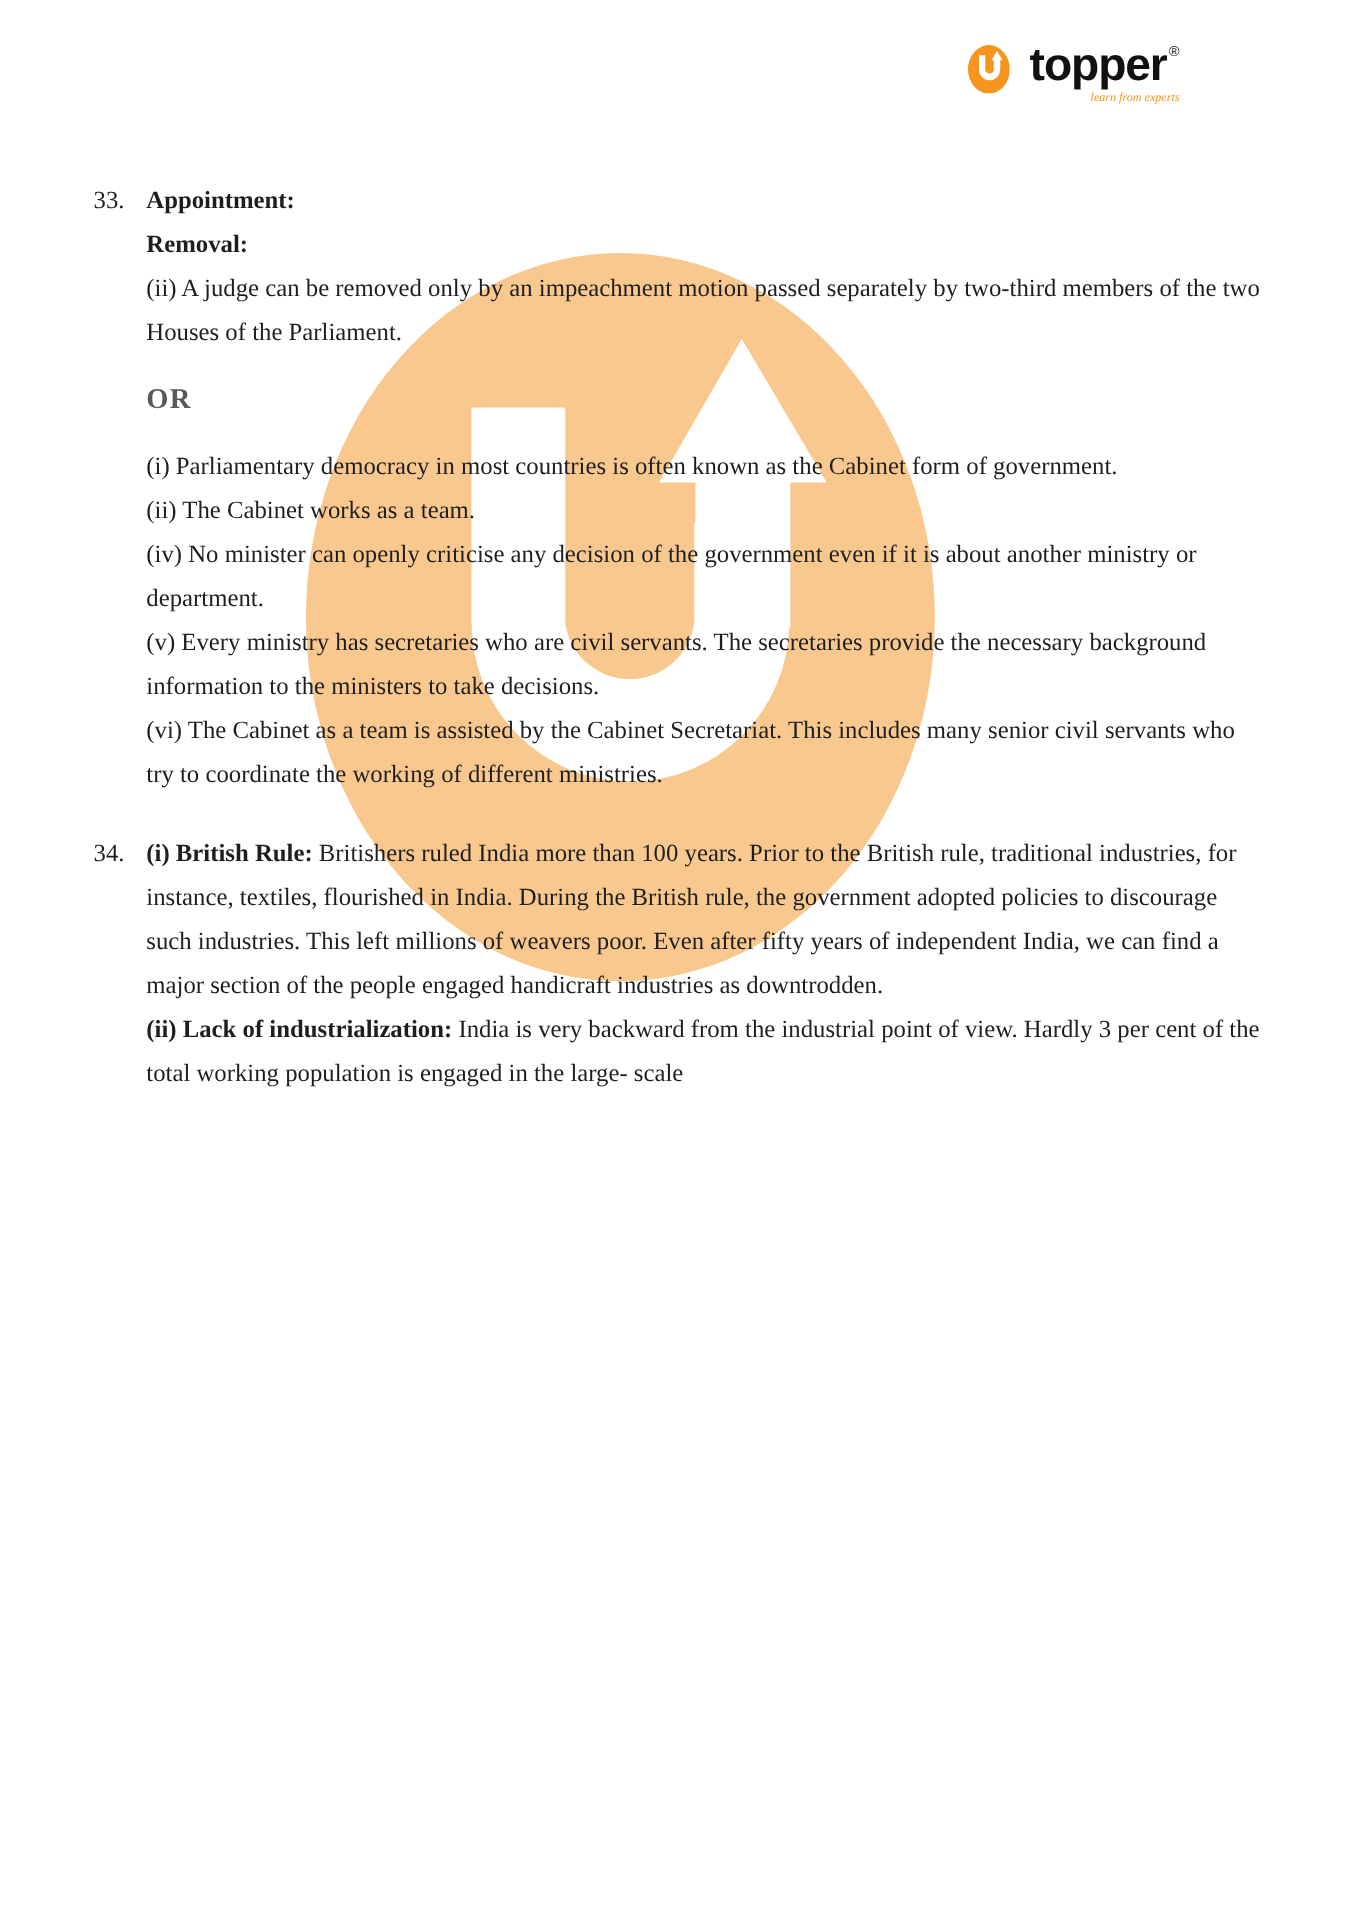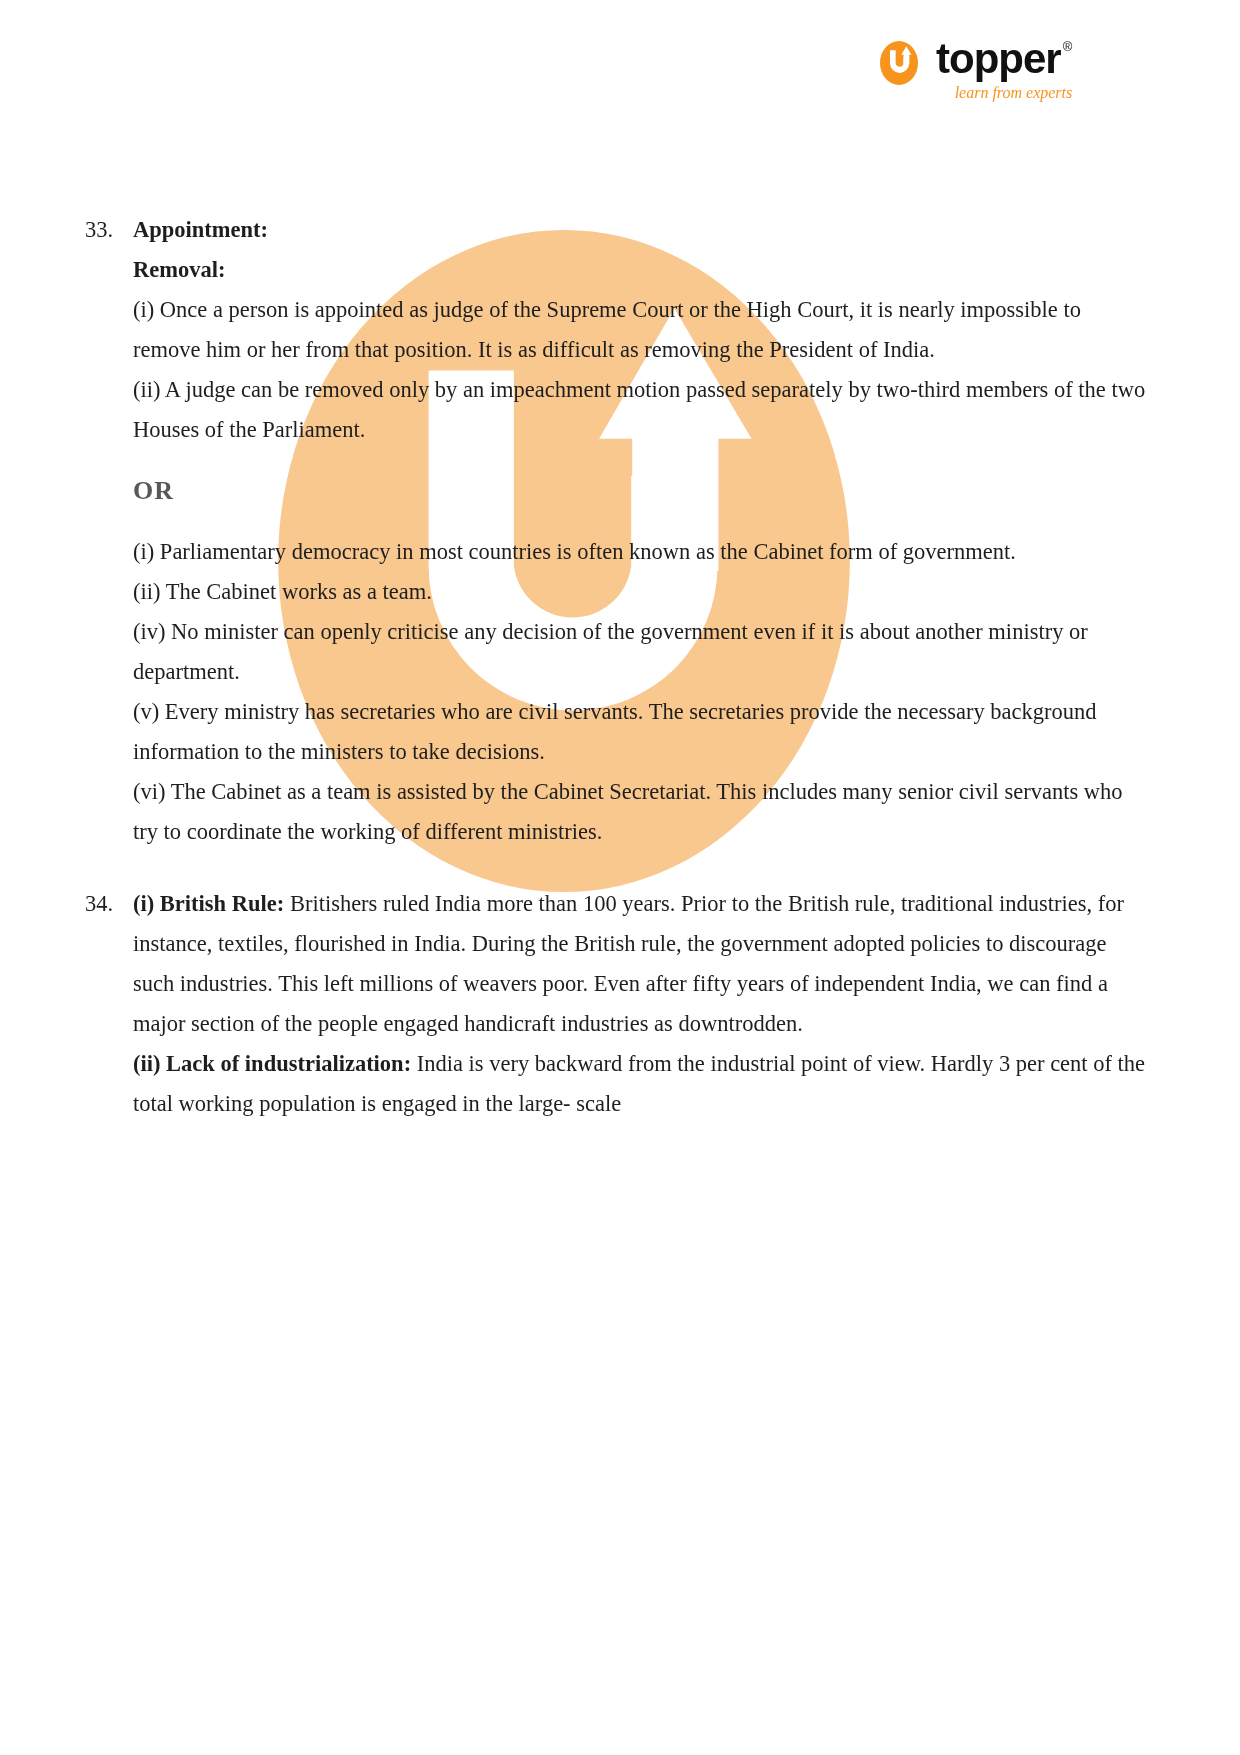--- a/index.html
+++ b/index.html
@@ -52,34 +52,33 @@
     font-size: 13px;
     color: #111111;
     margin-top: 1px;
     margin-left: 2px;
   }
   .brand-tagline {
     display: block;
     text-align: right;
     color: var(--accent, #f7941d);
     font-style: italic;
-    font-size: 16px;
+    font-size: 11px;
     line-height: 1.2;
     margin-top: 3px;
   }
 
   
   .content {
     position: relative;
     z-index: 1;
     padding: 162px 88px 0 85px;
     font-size: 22.5px;
     line-height: 40px;
     color: var(--text-color, #1e1e1e);
-    margin-top: 48px;
   }
   .qa { display: flex; align-items: flex-start; }
   .qnum { width: 48px; flex: none; }
   .qbody { flex: 1; min-width: 0; }
   .qbody p { margin: 0; }
   strong, .bold { font-weight: bold; }
 
   .or-separator {
     text-align: left;
     font-weight: bold;
@@ -121,21 +120,20 @@
     </span>
   </header>
 
   <main class="content">
 
     <section class="qa">
       <div class="qnum">33.</div>
       <div class="qbody">
         <p><strong>Appointment:</strong></p>
         <p><strong>Removal:</strong></p>
-        <p>(i) Once a person is appointed as judge of the Supreme Court or the High Court, it is nearly impossible to remove him or her from that position. It is as difficult as removing the President of India.</p>
         <p>(ii) A judge can be removed only by an impeachment motion passed separately by two-third members of the two Houses of the Parliament.</p>
 
         <div class="or-separator">OR</div>
 
         <p>(i) Parliamentary democracy in most countries is often known as the Cabinet form of government.</p>
         <p>(ii) The Cabinet works as a team.</p>
         <p>(iv) No minister can openly criticise any decision of the government even if it is about another ministry or department.</p>
         <p>(v) Every ministry has secretaries who are civil servants. The secretaries provide the necessary background information to the ministers to take decisions.</p>
         <p>(vi) The Cabinet as a team is assisted by the Cabinet Secretariat. This includes many senior civil servants who try to coordinate the working of different ministries.</p>
       </div>

